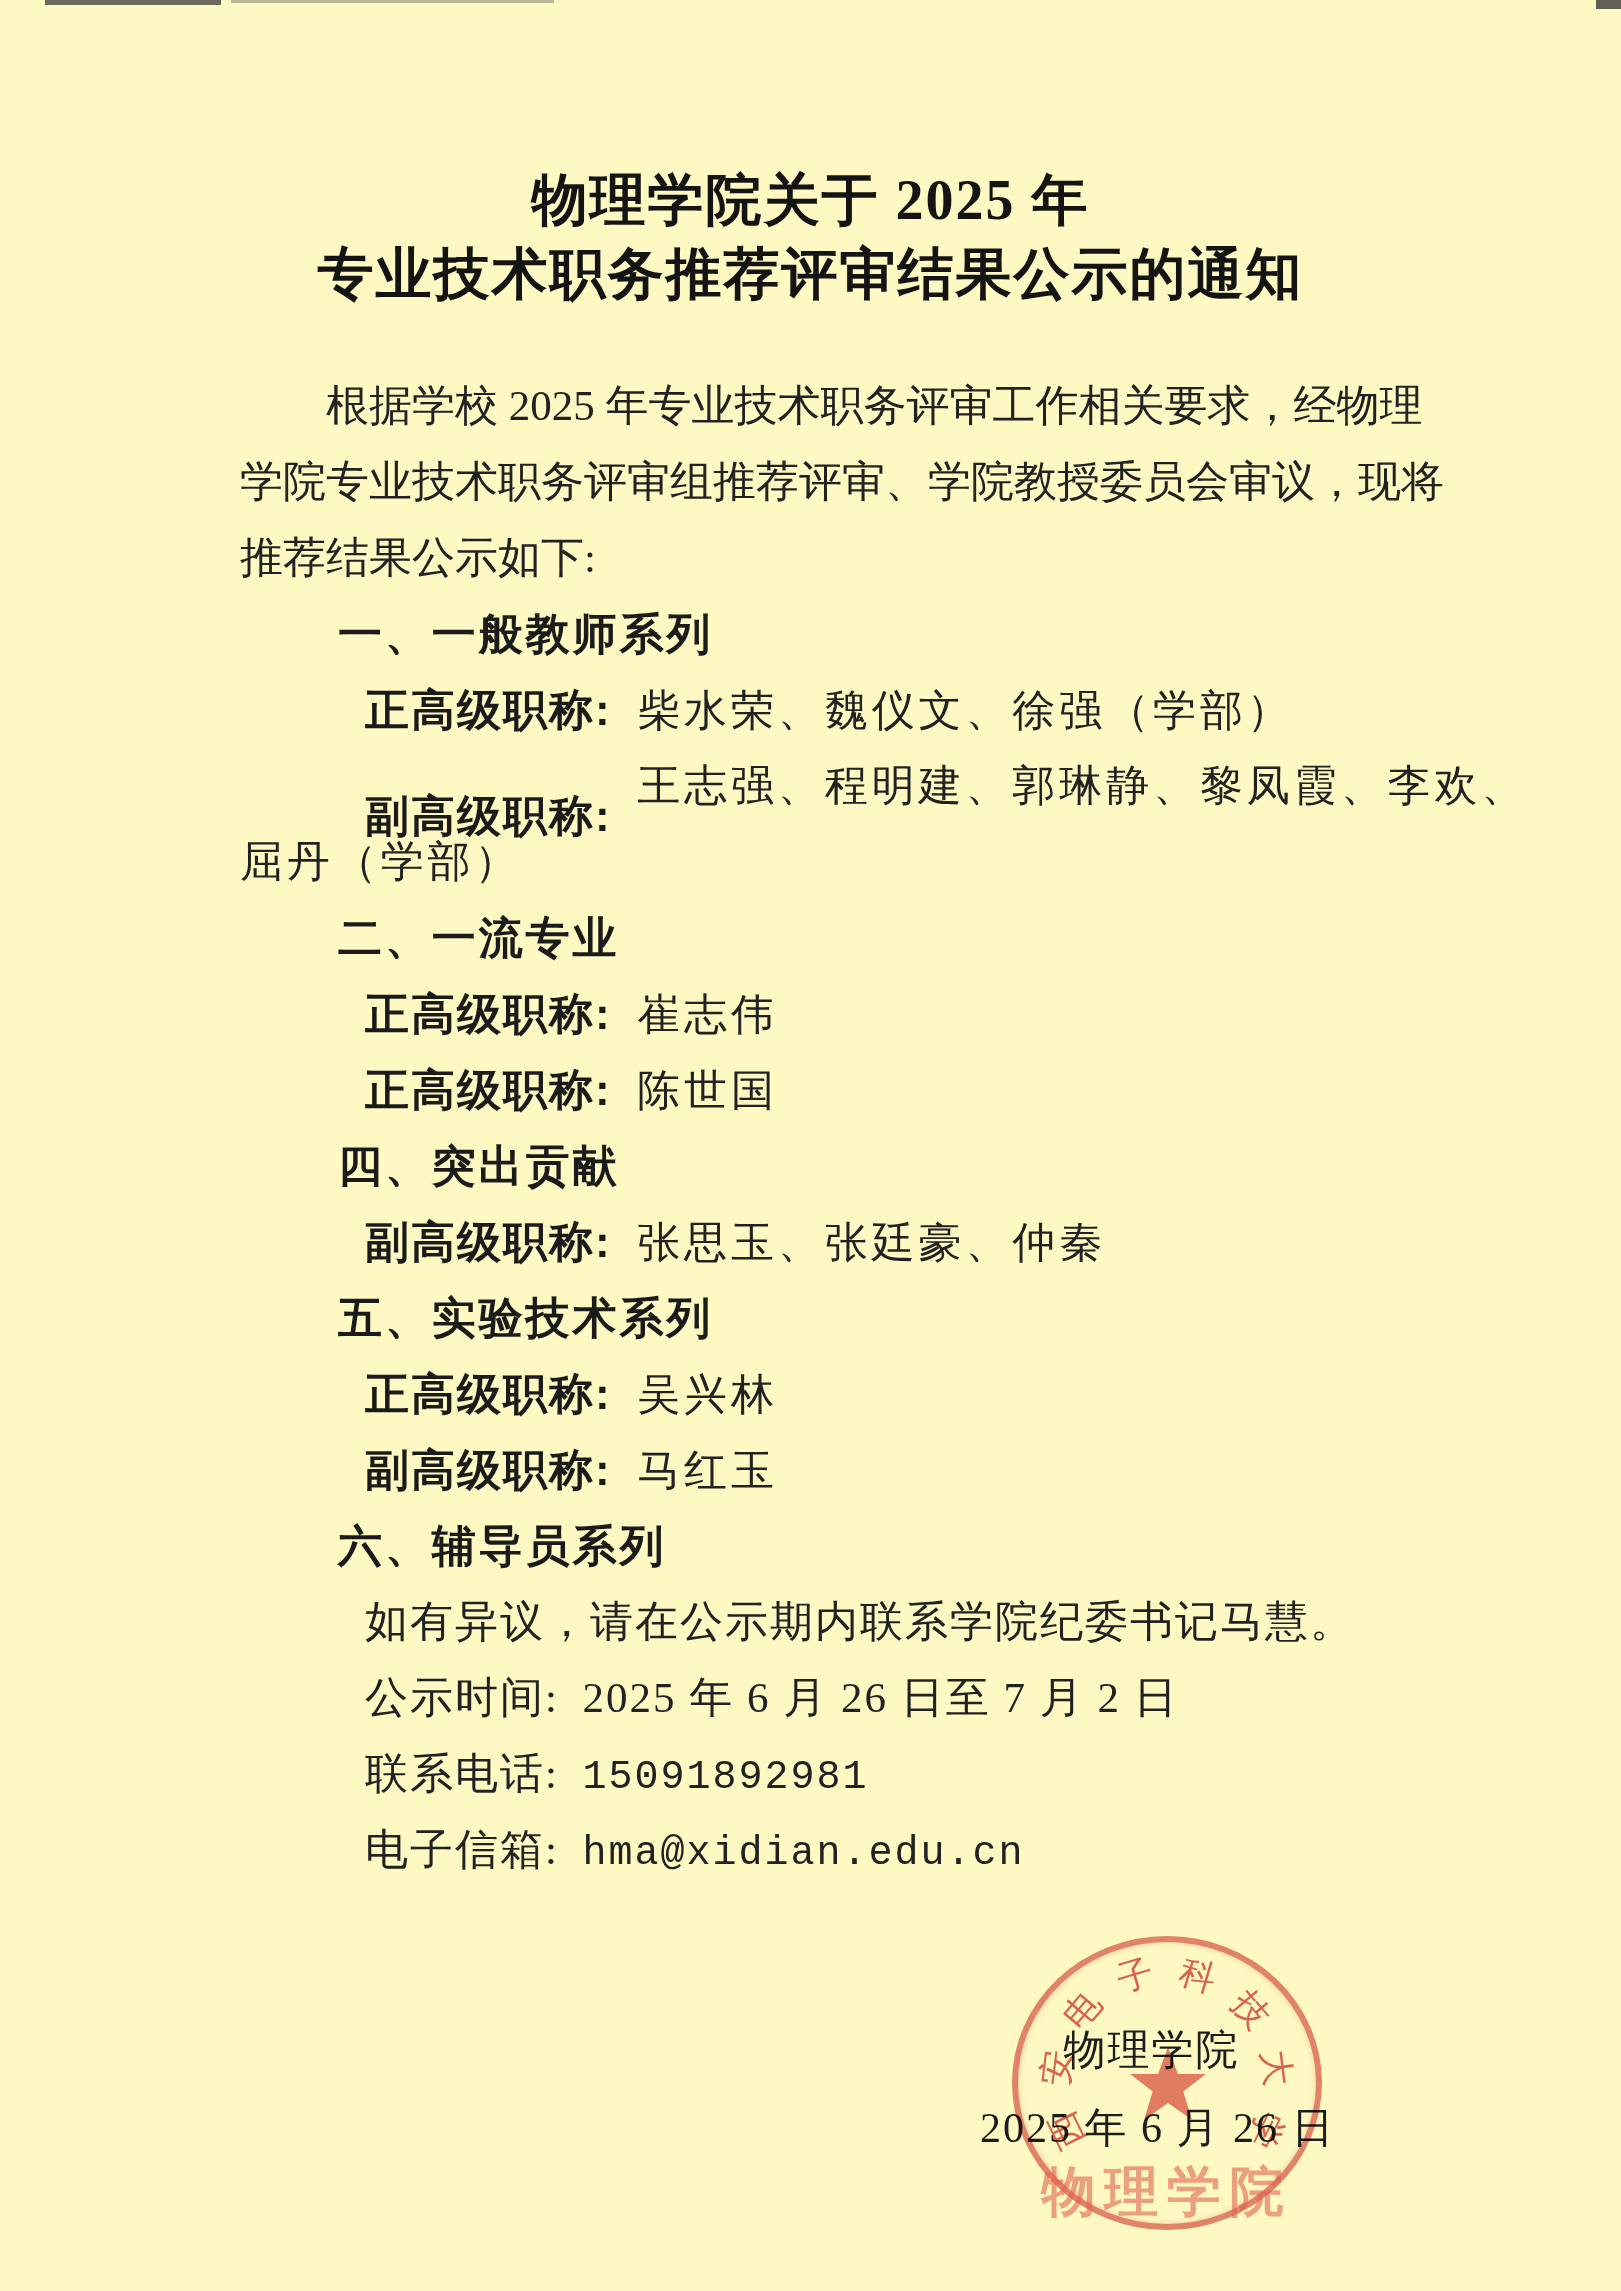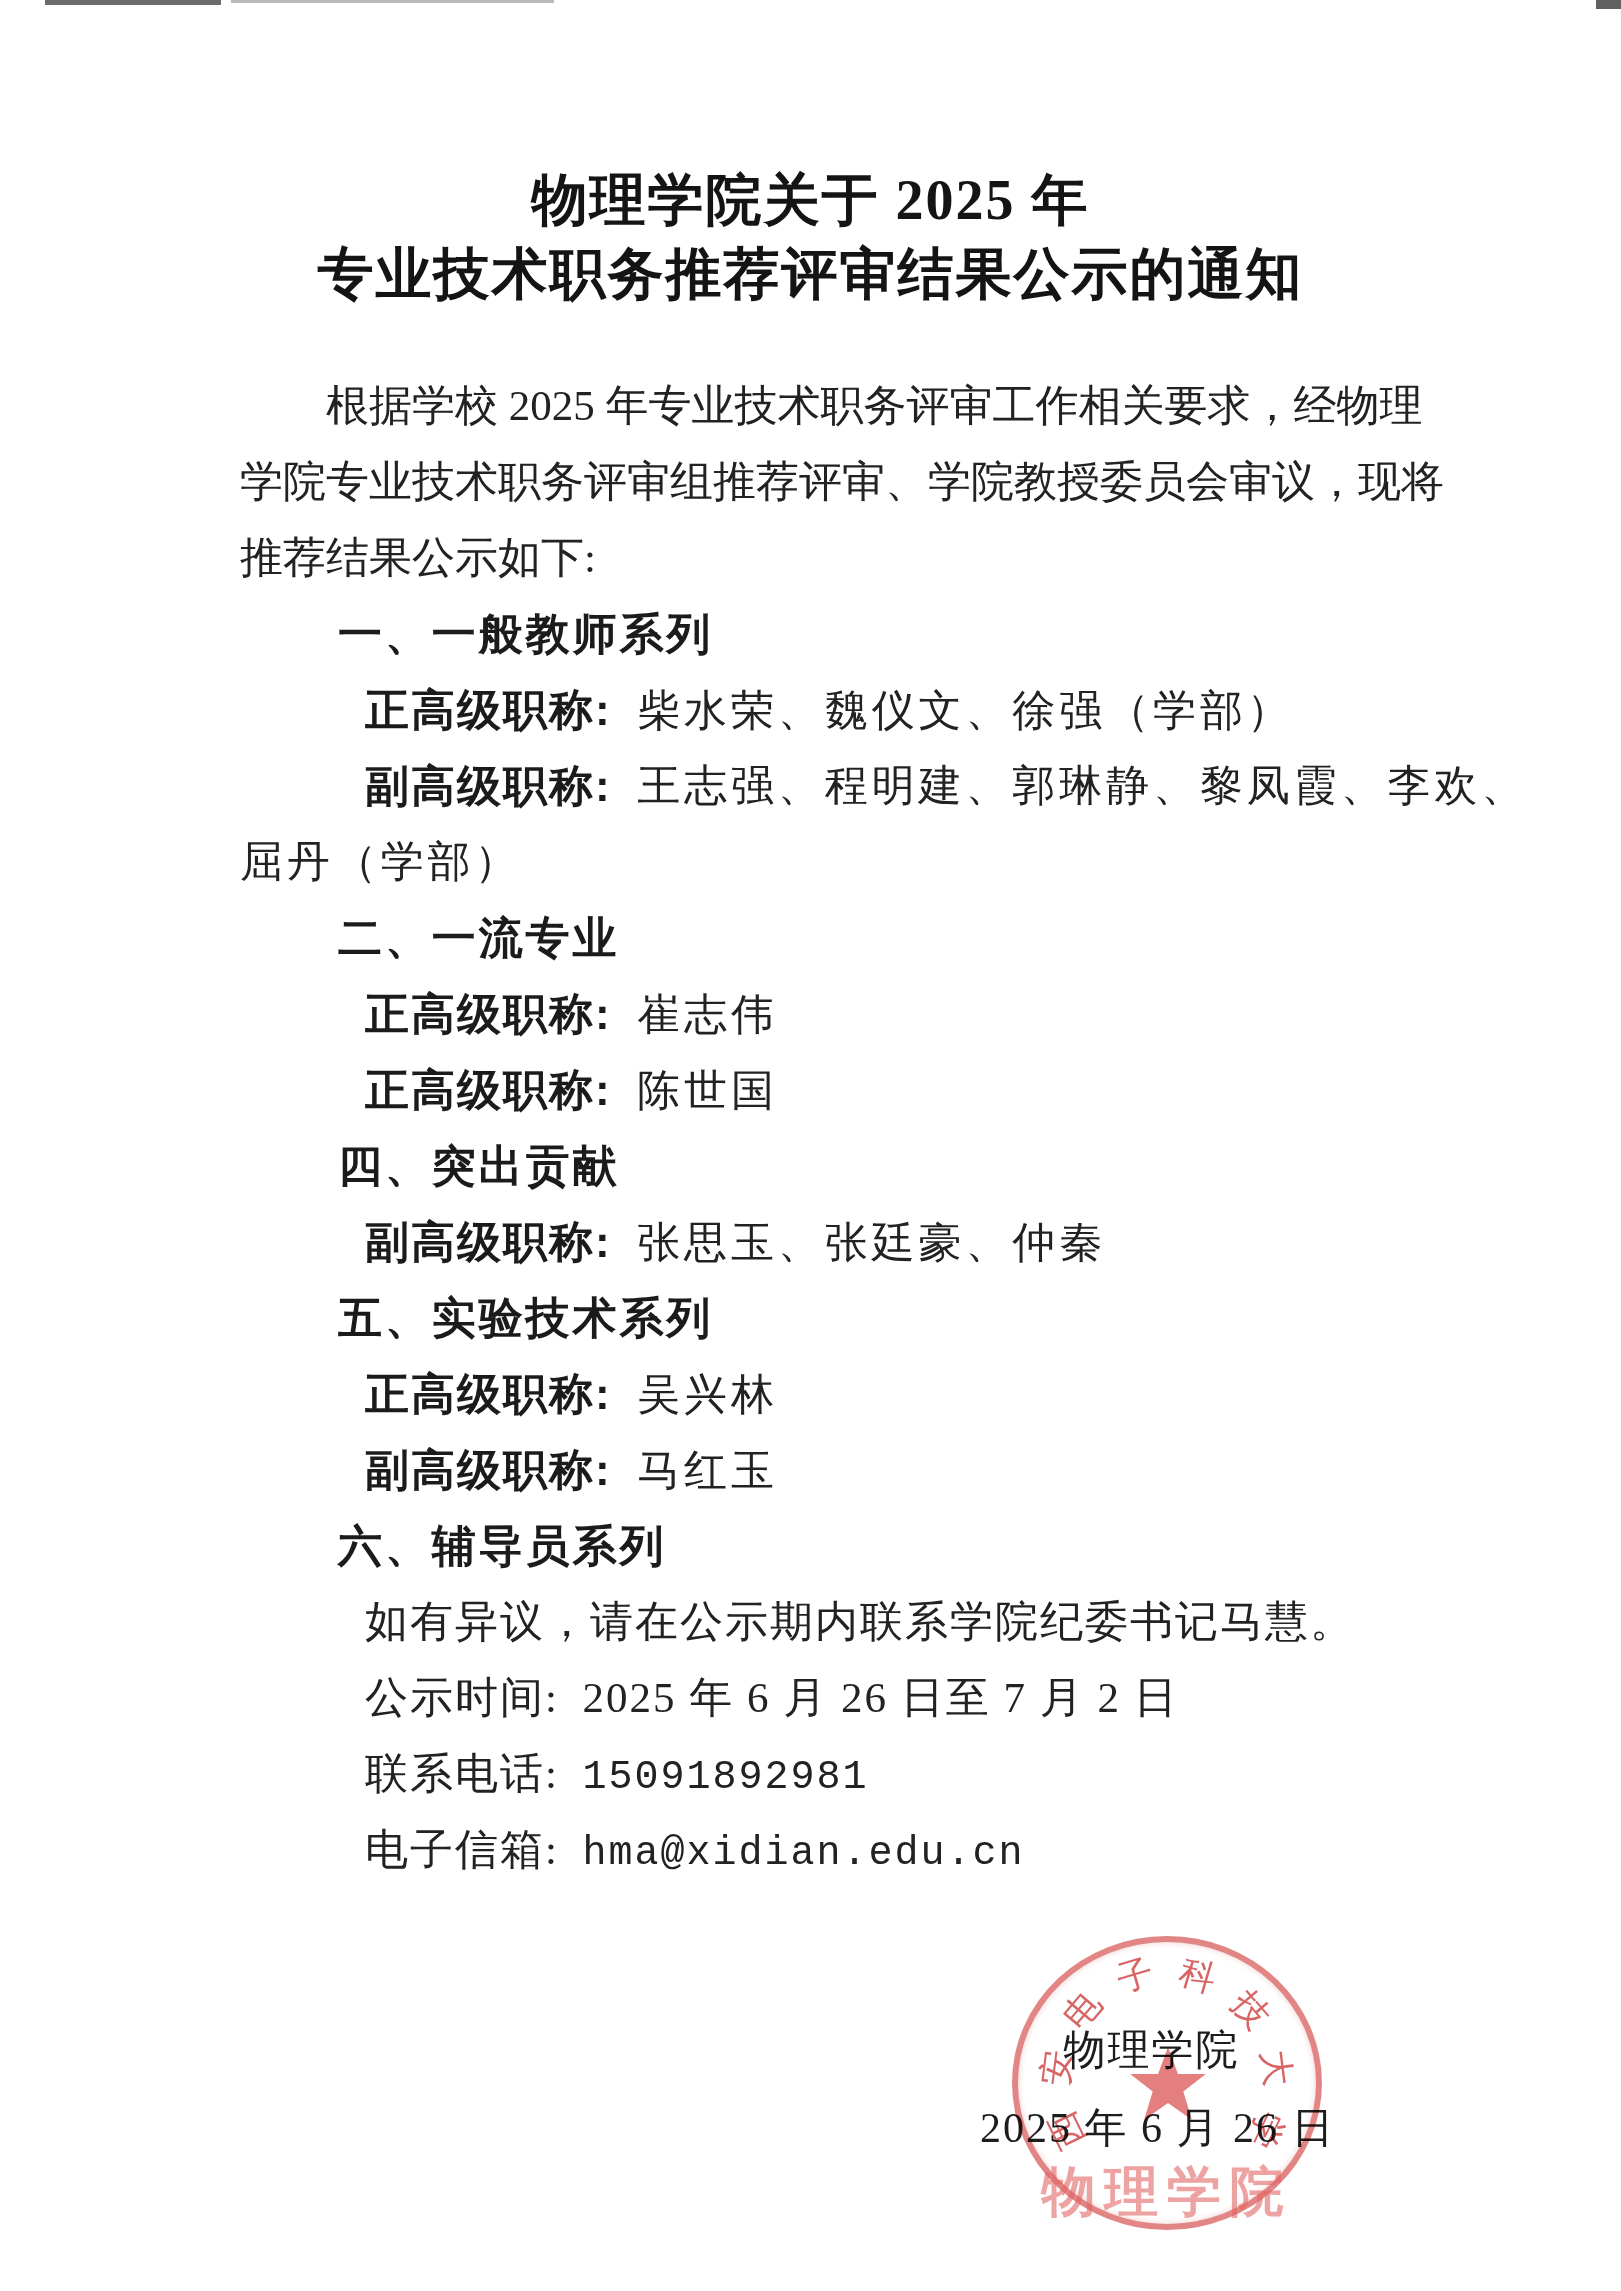--- a/index.html
+++ b/index.html
@@ -1,17 +1,17 @@
 <!DOCTYPE html>
 <html><head>
 <meta charset="utf-8">
 <style>
   html,body{margin:0;padding:0;background:#e8e8e8;}
   .page{
-    position:relative;width:1621px;height:2292px;background:#ffffff;
+    position:relative;width:1621px;height:2292px;background:#fef9c3;
     font-family:"Liberation Serif","DejaVu Serif",serif;color:#222;
     overflow:hidden;margin:0 auto;
   }
   
   .artifact{position:absolute;background:#3a3a3a;}
   .artifact.a1{left:45px;top:0;width:176px;height:4.9px;opacity:.75;}
   .artifact.a2{left:231px;top:0;width:323px;height:2.9px;opacity:.35;}
   .artifact.a3{left:1596px;top:0;width:25.5px;height:8.8px;opacity:.8;}
 
   .title-block{padding-top:163px;text-align:center;color:#141414;}
@@ -23,21 +23,21 @@
   .body-block{margin:57px 167px 0 240px;font-size:43px;}
   .line{height:76px;line-height:76px;white-space:nowrap;}
   .indent2{padding-left:86px;}
   .heading{
     padding-left:98px;font-family:"Liberation Sans","DejaVu Sans",sans-serif;
     font-weight:bold;font-size:44px;letter-spacing:2.9px;color:#1b1b1b;
   }
   .entry{padding-left:125px;}
   .entry .label{
     font-family:"Liberation Sans","DejaVu Sans",sans-serif;font-weight:bold;
-    font-size:44px;letter-spacing:2px;color:#1b1b1b;
+    font-size:44px;letter-spacing:2px;color:#1b1b1b;margin-top:30px;
   }
   .entry .names{margin-left:25.5px;letter-spacing:3.9px;}
   .spread{display:flex;}
   .spread .label{flex:none;}
   .spread .names{flex:1;text-align:justify;text-align-last:justify;}
   .cont{letter-spacing:3.9px;}
   .plain{padding-left:125px;letter-spacing:2px;}
   .plain .label{letter-spacing:2px;}
   .plain .value{margin-left:23.5px;letter-spacing:2px;}
   .mono{font-family:"Liberation Mono","DejaVu Sans Mono",monospace;font-size:40px;letter-spacing:1px;text-align:center;}

